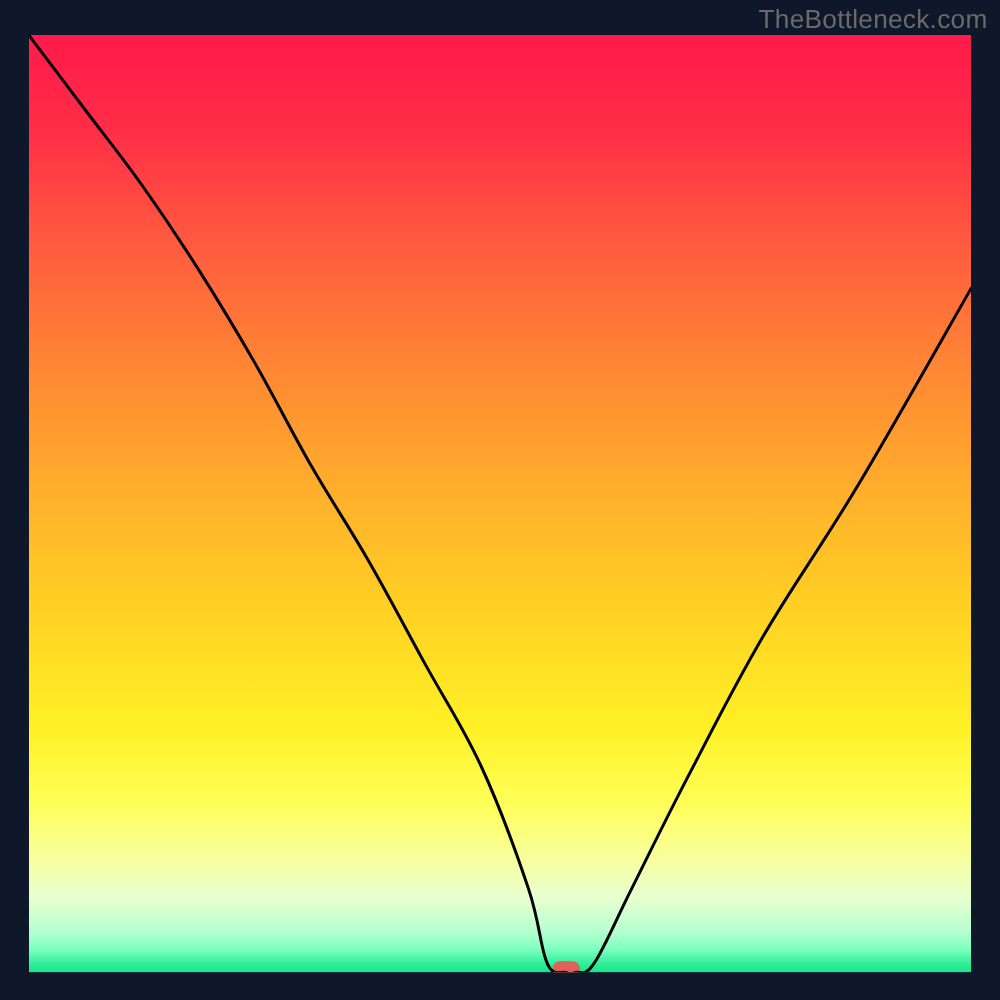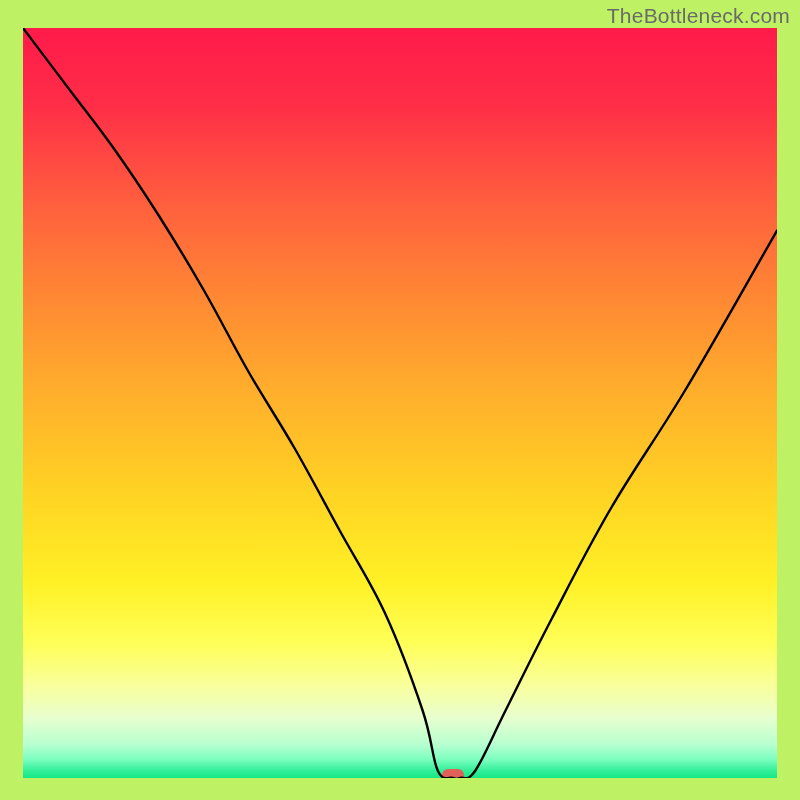--- a/index.html
+++ b/index.html
@@ -8,21 +8,21 @@
     width: 800px;
     height: 800px;
     background: #000;
     overflow: hidden;
     font-family: Arial, Helvetica, sans-serif;
   }
   .frame {
     position: relative;
     width: 800px;
     height: 800px;
-    background: #bef264;
+    background: #0f172a;
   }
   .watermark {
     position: absolute;
     top: 4px;
     right: 10px;
     color: #6a6a6a;
     font-size: 21px;
     font-weight: 500;
     letter-spacing: 0.2px;
     z-index: 5;

